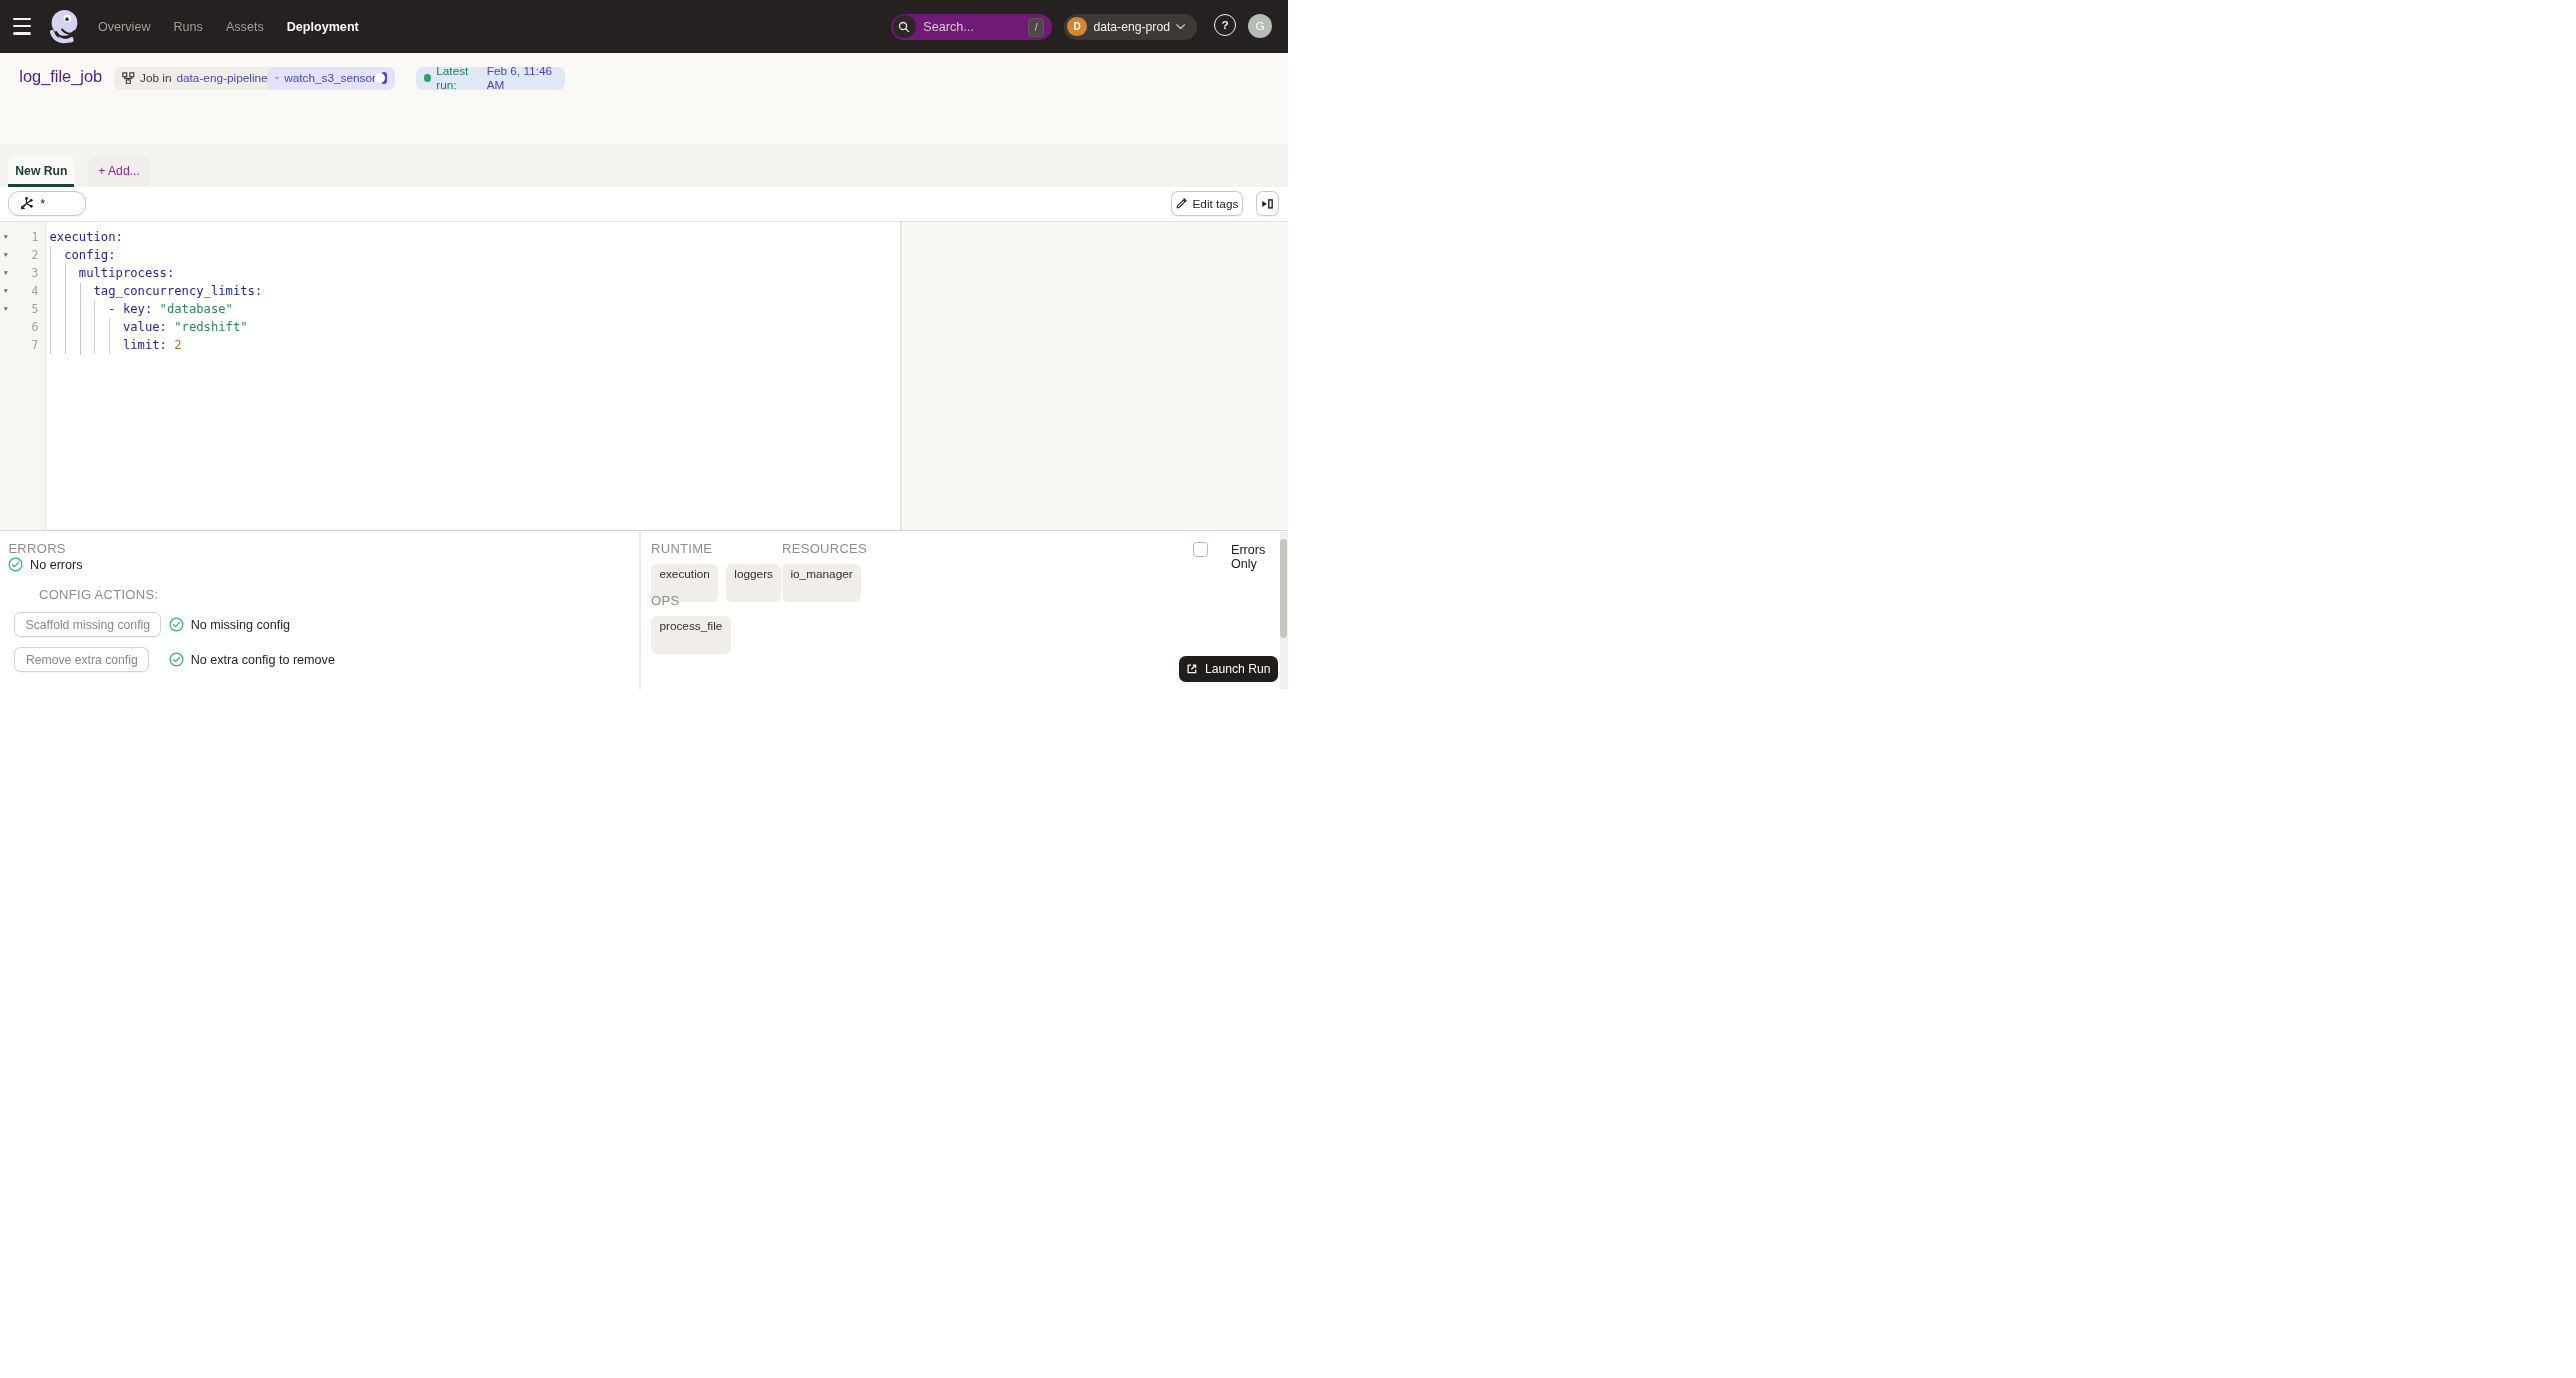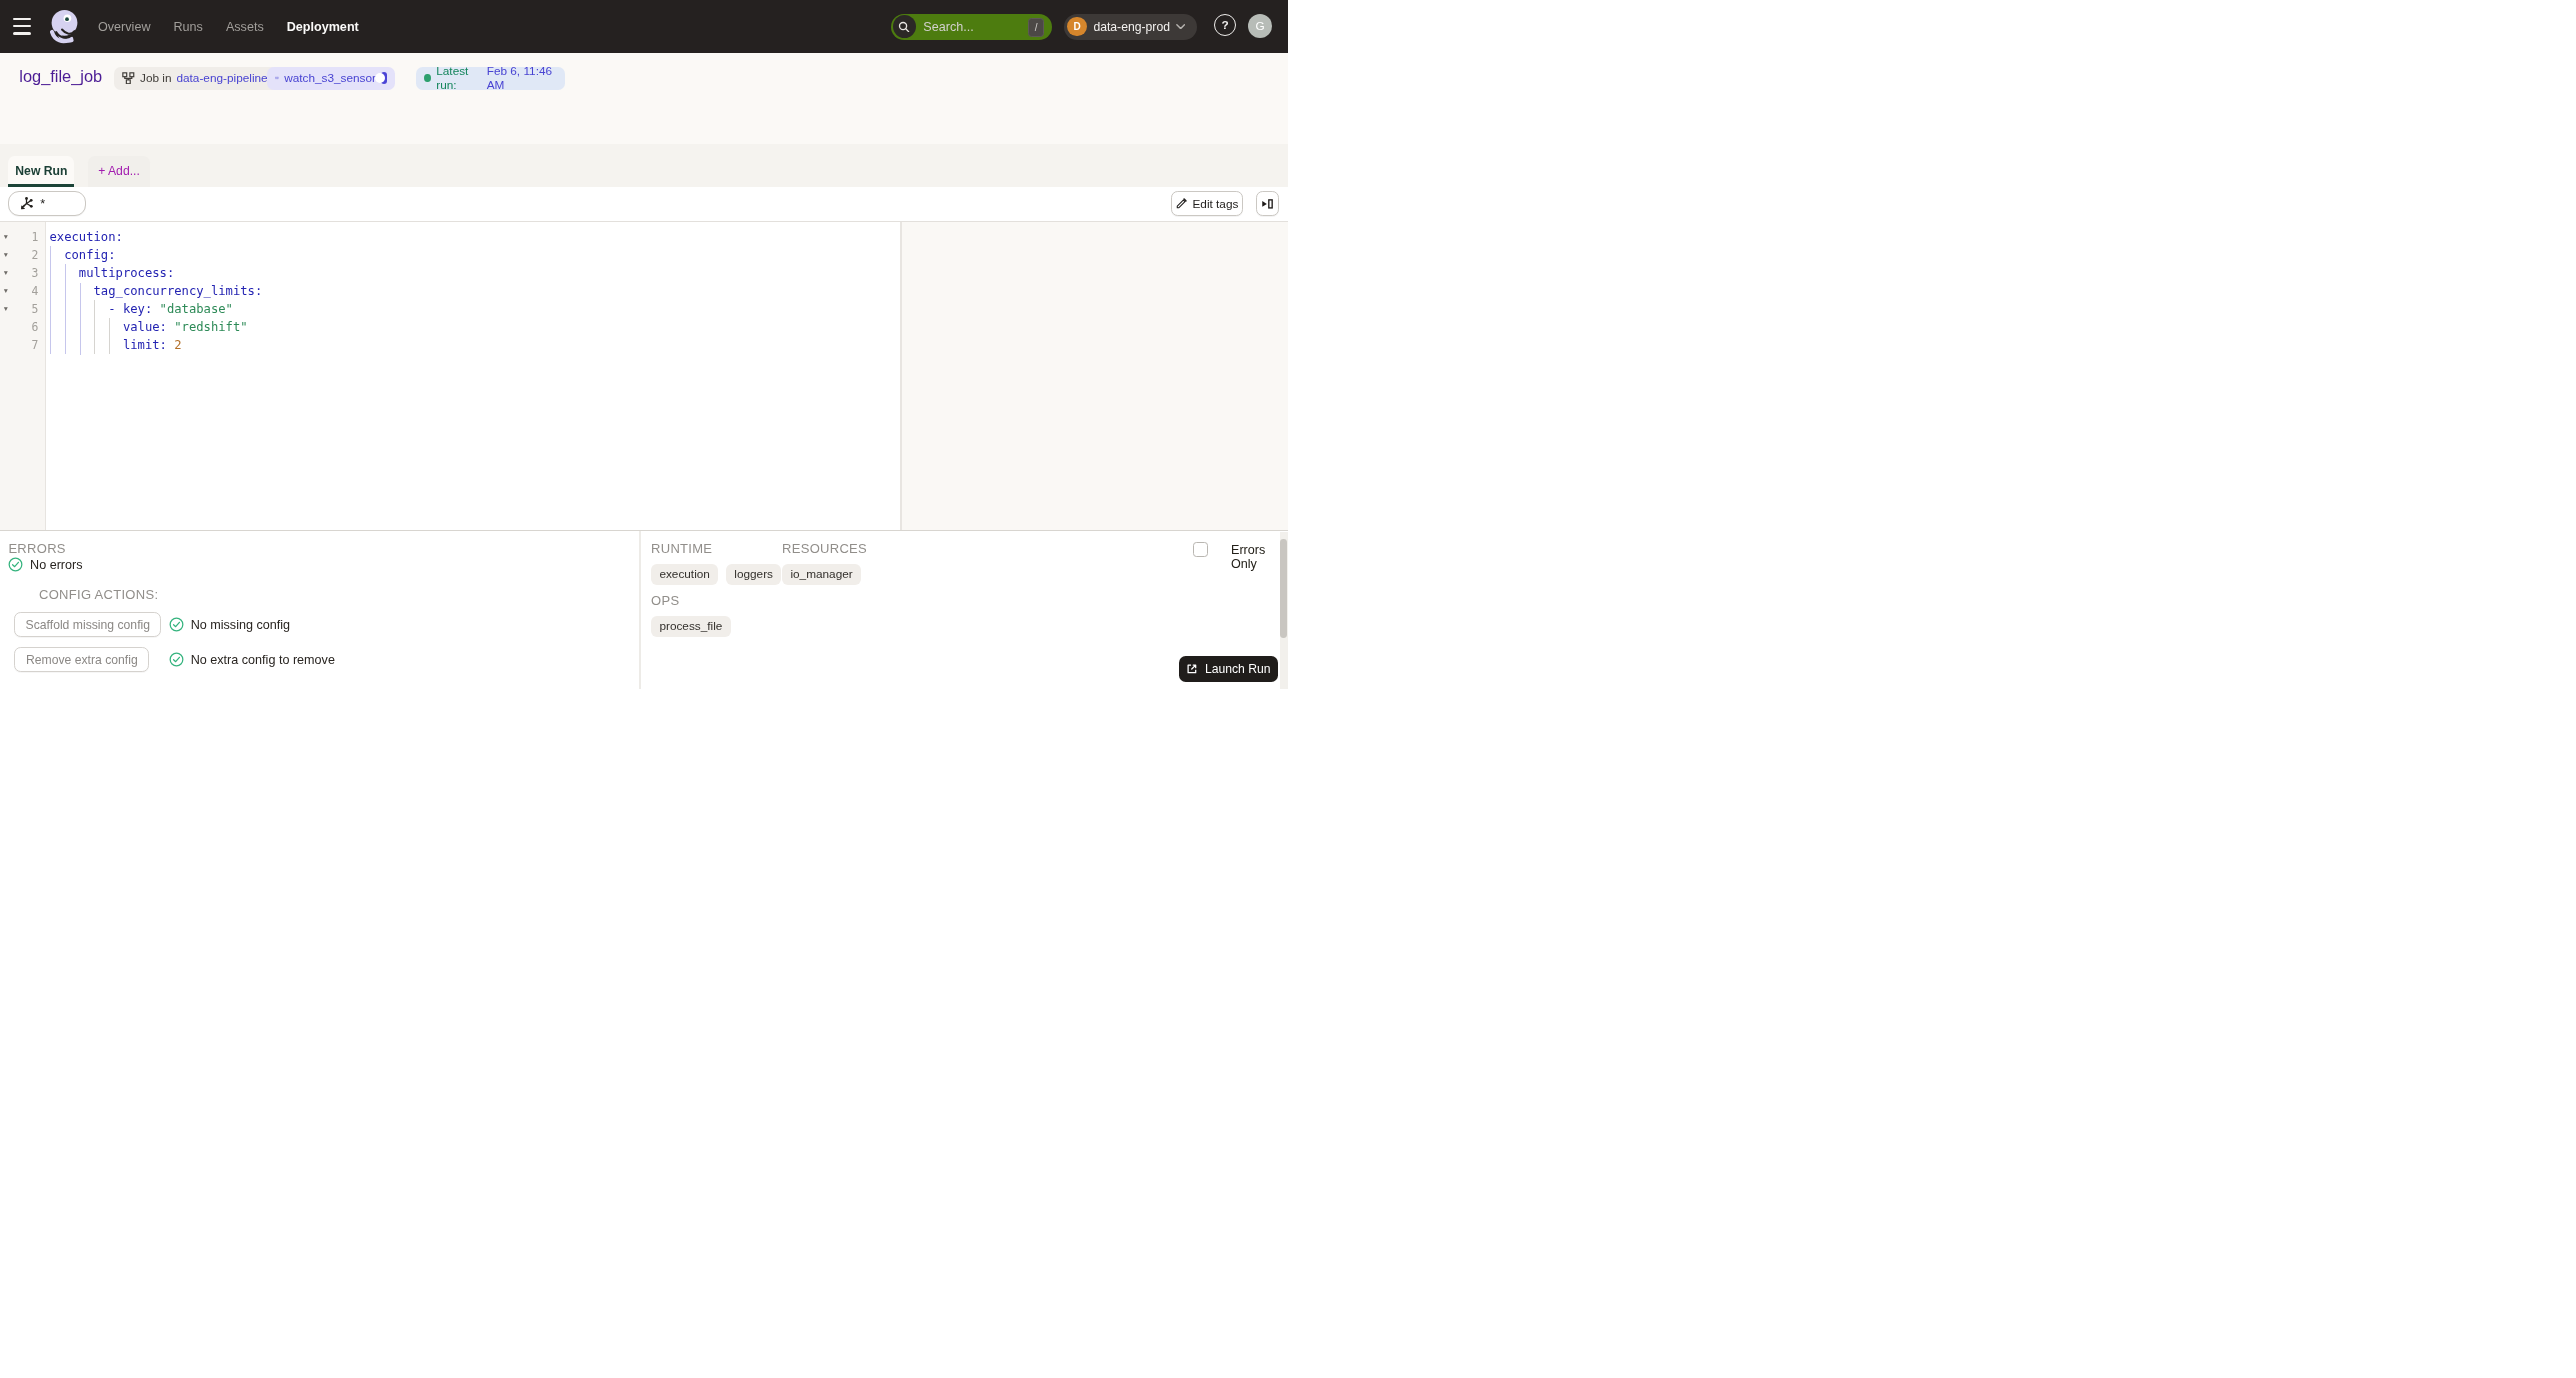--- a/index.html
+++ b/index.html
@@ -11,21 +11,21 @@
   .abs{position:absolute;}
 
   
   #topnav{left:0;top:0;width:1288px;height:53px;background:#252120;}
   #hamburger{left:12.6px;top:17.7px;width:18.5px;height:17px;display:flex;flex-direction:column;justify-content:space-between;cursor:pointer;}
   #hamburger span{display:block;height:2.5px;background:#f3f1ef;border-radius:1.7px;}
   #logo{left:45px;top:6.7px;width:39px;height:40px;}
   #primary-nav{left:98px;top:0;height:53px;display:flex;align-items:center;gap:23px;}
   .nav-link{font-size:12.6px;color:#a19e9a;font-weight:500;cursor:pointer;}
   .nav-link.active{color:#fbfaf9;font-weight:700;}
-  #searchbox{left:891px;top:13.5px;width:161px;height:26px;background:#4d7c0f;border-radius:13.5px;display:flex;align-items:center;}
+  #searchbox{left:891px;top:13.5px;width:161px;height:26px;background:#701a75;border-radius:13.5px;display:flex;align-items:center;}
   #search-icon-wrap{width:23px;height:23px;margin-left:1.7px;border-radius:50%;background:#2b2826;display:flex;align-items:center;justify-content:center;}
   #search-placeholder{margin-left:7.6px;font-size:12.6px;color:#d2d0cd;}
   #slash-badge{position:absolute;right:7.6px;top:4.2px;width:14.3px;height:17.7px;background:#4c4846;border:0.8px solid #5d5956;border-radius:3.4px;color:#cfccc9;font-size:10px;display:flex;align-items:center;justify-content:center;}
   #deploy-switcher{left:1064px;top:13.5px;width:133px;height:26px;background:#3d3937;border-radius:13.5px;display:flex;align-items:center;cursor:pointer;}
   #deploy-avatar{width:19.3px;height:19.3px;margin-left:3.4px;border-radius:50%;background:#d6862c;color:#fff;font-size:10px;font-weight:700;display:flex;align-items:center;justify-content:center;}
   #deploy-name{margin-left:6.7px;font-size:12.2px;color:#f4f2f0;font-weight:500;}
   #deploy-chevron{margin-left:5.9px;}
   #help-btn{left:1214px;top:14.3px;width:22px;height:22px;border:1.7px solid #f0eeec;border-radius:50%;box-sizing:border-box;color:#f0eeec;font-size:11.8px;font-weight:700;display:flex;align-items:center;justify-content:center;cursor:pointer;}
   #user-avatar{left:1248px;top:13.5px;width:24.4px;height:24.4px;border-radius:50%;background:#b7bcb7;color:#fff;font-size:11.8px;font-weight:500;display:flex;align-items:center;justify-content:center;cursor:pointer;}
 
@@ -84,21 +84,21 @@
   #editor-divider{left:900px;top:0;width:1.7px;height:308px;background:#e8e5e1;}
   #editor-right-pane{left:902px;top:0;width:386px;height:308px;background:#faf8f5;}
 
   
   #bottom{left:0;top:530px;width:1288px;height:159px;background:#fff;border-top:0.8px solid #d8d5d0;box-sizing:border-box;}
   #bottom-divider{left:639px;top:0;width:1.7px;height:158px;background:#edebe7;}
   .sect-label{position:absolute;font-size:13px;color:#918e8a;letter-spacing:0.3px;}
   .status-row{position:absolute;display:flex;align-items:center;gap:6.7px;font-size:12.6px;color:#282420;}
   .ghost-btn{position:absolute;height:25px;background:#fff;border:0.8px solid #d5d2ce;border-radius:6.7px;box-sizing:border-box;display:flex;align-items:center;justify-content:center;font-size:12.2px;color:#8b8885;cursor:pointer;box-shadow:0 0.8px 0.8px rgba(0,0,0,0.04);}
   .chip-row{display:flex;gap:7.6px;margin-top:7.6px;}
-  .chip{height:21px;line-height:21px;padding:0 8.4px;background:#f1eeea;border-radius:5.9px;font-size:11.8px;color:#33302c;cursor:pointer;}
+  .chip{height:38px;line-height:21px;padding:0 8.4px;background:#f1eeea;border-radius:5.9px;font-size:11.8px;color:#33302c;cursor:pointer;}
   .chips-group{position:absolute;}
   #errors-only-box{left:1193px;top:11px;width:15px;height:15px;border:1.7px solid #b9b6b1;border-radius:3.4px;box-sizing:border-box;background:#fff;cursor:pointer;}
   #errors-only-label{left:1216px;top:11.8px;font-size:12.6px;color:#232019;margin-left:15px;}
   #launch-btn{left:1179px;top:125px;width:99px;height:26px;background:#201d1b;border-radius:6.7px;display:flex;align-items:center;justify-content:center;gap:6.7px;color:#fff;font-size:12.2px;font-weight:500;cursor:pointer;}
   #vscrollbar{left:1280px;top:0.8px;width:8.4px;height:157px;background:#f2f0ec;}
   #vscroll-thumb{left:1280px;top:7.6px;width:6.7px;height:99px;background:#c9c6c1;border-radius:3.4px;cursor:grab;}
 
   .check-circle{flex:0 0 auto;}
 </style>
 </head>

